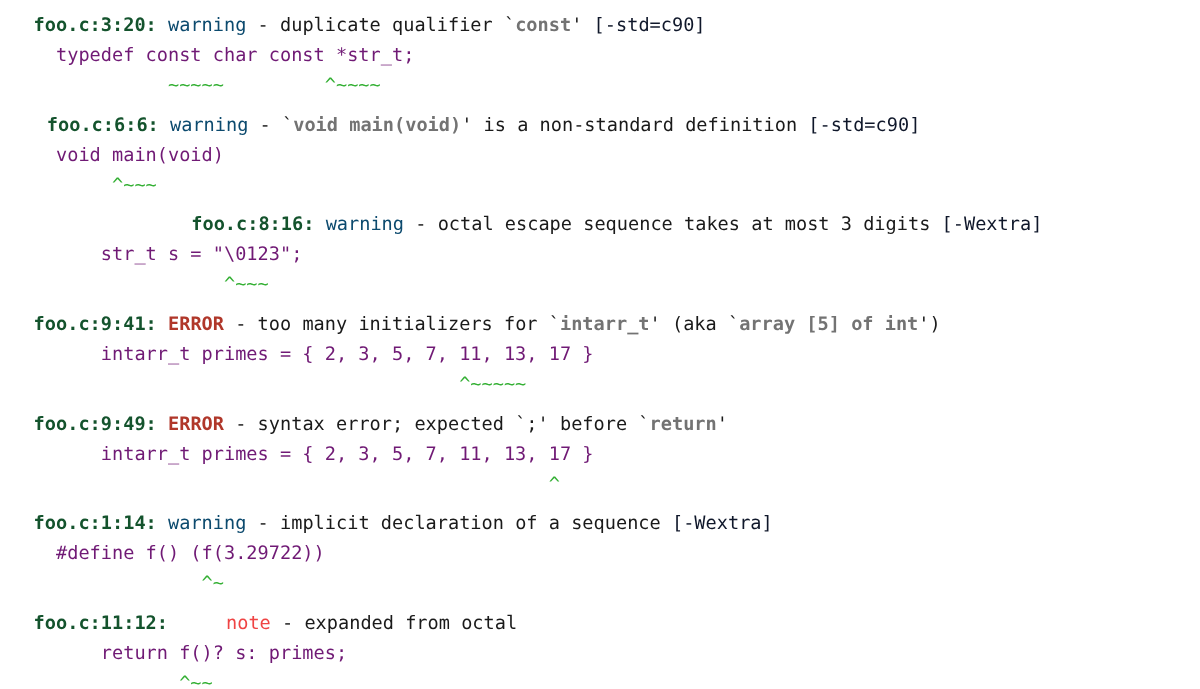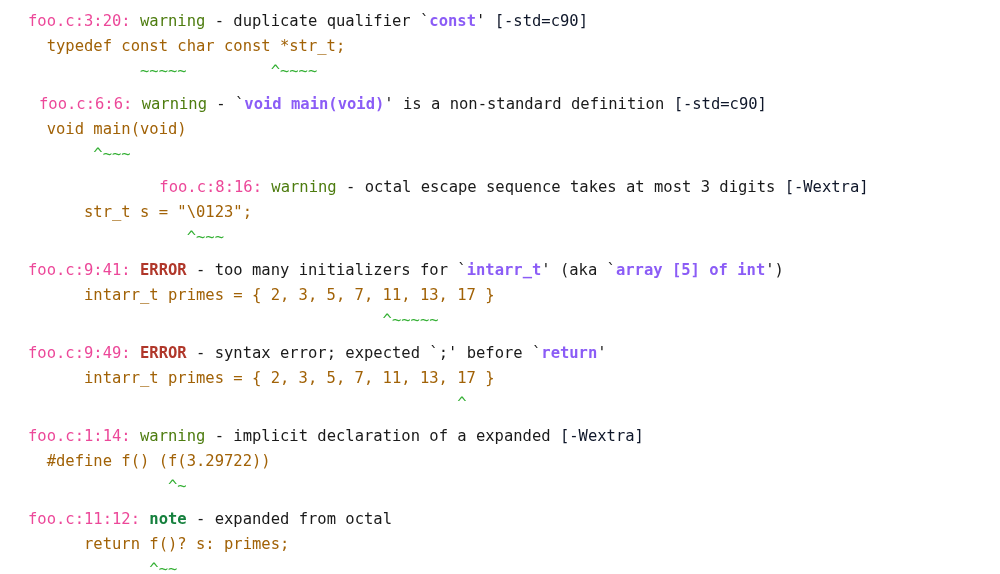--- a/index.html
+++ b/index.html
@@ -26,30 +26,30 @@
   .line {
     white-space: pre;
     padding-left: 28px;
     height: 25px;
     font-size: 15.5px;
   }
   .line.header {
     font-size: 15.5px;
   }
   .loc {
-    font-weight: normal;
-    color: #ec4899;
+    font-weight: bold;
+    color: #14532d;
   }
-  .sev-warning { color: #4d7c0f; font-weight: normal; }
+  .sev-warning { color: #0c4a6e; font-weight: normal; }
   .sev-error   { color: #b0372a; font-weight: bold; }
-  .sev-note    { color: #15803d; font-weight: bold; }
+  .sev-note    { color: #ef4444; font-weight: normal; margin-left: 39px; }
   .msg { color: #1a1a1a; }
-  .msg b { font-weight: bold; color: #8b5cf6; margin-top: 13px; }
+  .msg b { font-weight: bold; color: #737373; margin-top: 13px; }
   .flag { color: #0f172a; }
-  .code { color: #a16207; }
+  .code { color: #701a75; }
   .marker { color: #35b035; }
 </style>
 </head>
 <body>
 
 <div id="diagnostics">
     <div class="diag-group">
       <div class="line header" style="white-space: pre-wrap; text-indent: 0px;"><span class="loc">foo.c:3:20:</span> <span class="sev-warning">warning</span> -<span class="msg"> duplicate qualifier `<b>const</b>' </span><span class="flag">[-std=c90]</span></div>
       <div class="line code">  typedef const char const *str_t;</div>
       <div class="line marker">            ~~~~~         ^~~~~</div>
@@ -68,21 +68,21 @@
       <div class="line header" style="white-space: pre-wrap; text-indent: 0px;"><span class="loc">foo.c:9:41:</span> <span class="sev-error">ERROR</span> -<span class="msg"> too many initializers for `<b>intarr_t</b>' (aka `<b>array [5] of int</b>')</span></div>
       <div class="line code">      intarr_t primes = { 2, 3, 5, 7, 11, 13, 17 }</div>
       <div class="line marker">                                      ^~~~~~</div>
     </div>
     <div class="diag-group">
       <div class="line header" style="white-space: pre-wrap; text-indent: 0px;"><span class="loc">foo.c:9:49:</span> <span class="sev-error">ERROR</span> -<span class="msg"> syntax error; expected `;' before `<b>return</b>'</span></div>
       <div class="line code">      intarr_t primes = { 2, 3, 5, 7, 11, 13, 17 }</div>
       <div class="line marker">                                              ^</div>
     </div>
     <div class="diag-group">
-      <div class="line header" style="white-space: pre-wrap; text-indent: 0px;"><span class="loc">foo.c:1:14:</span> <span class="sev-warning">warning</span> -<span class="msg"> implicit declaration of a expanded </span><span class="flag">[-Wextra]</span></div>
+      <div class="line header" style="white-space: pre-wrap; text-indent: 0px;"><span class="loc">foo.c:1:14:</span> <span class="sev-warning">warning</span> -<span class="msg"> implicit declaration of a sequence </span><span class="flag">[-Wextra]</span></div>
       <div class="line code">  #define f() (f(3.29722))</div>
       <div class="line marker">               ^~</div>
     </div>
     <div class="diag-group">
       <div class="line header" style="white-space: pre-wrap; text-indent: 0px;"><span class="loc">foo.c:11:12:</span> <span class="sev-note">note</span> -<span class="msg"> expanded from octal</span></div>
       <div class="line code">      return f()? s: primes;</div>
       <div class="line marker">             ^~~</div>
     </div>
   </div>
 

